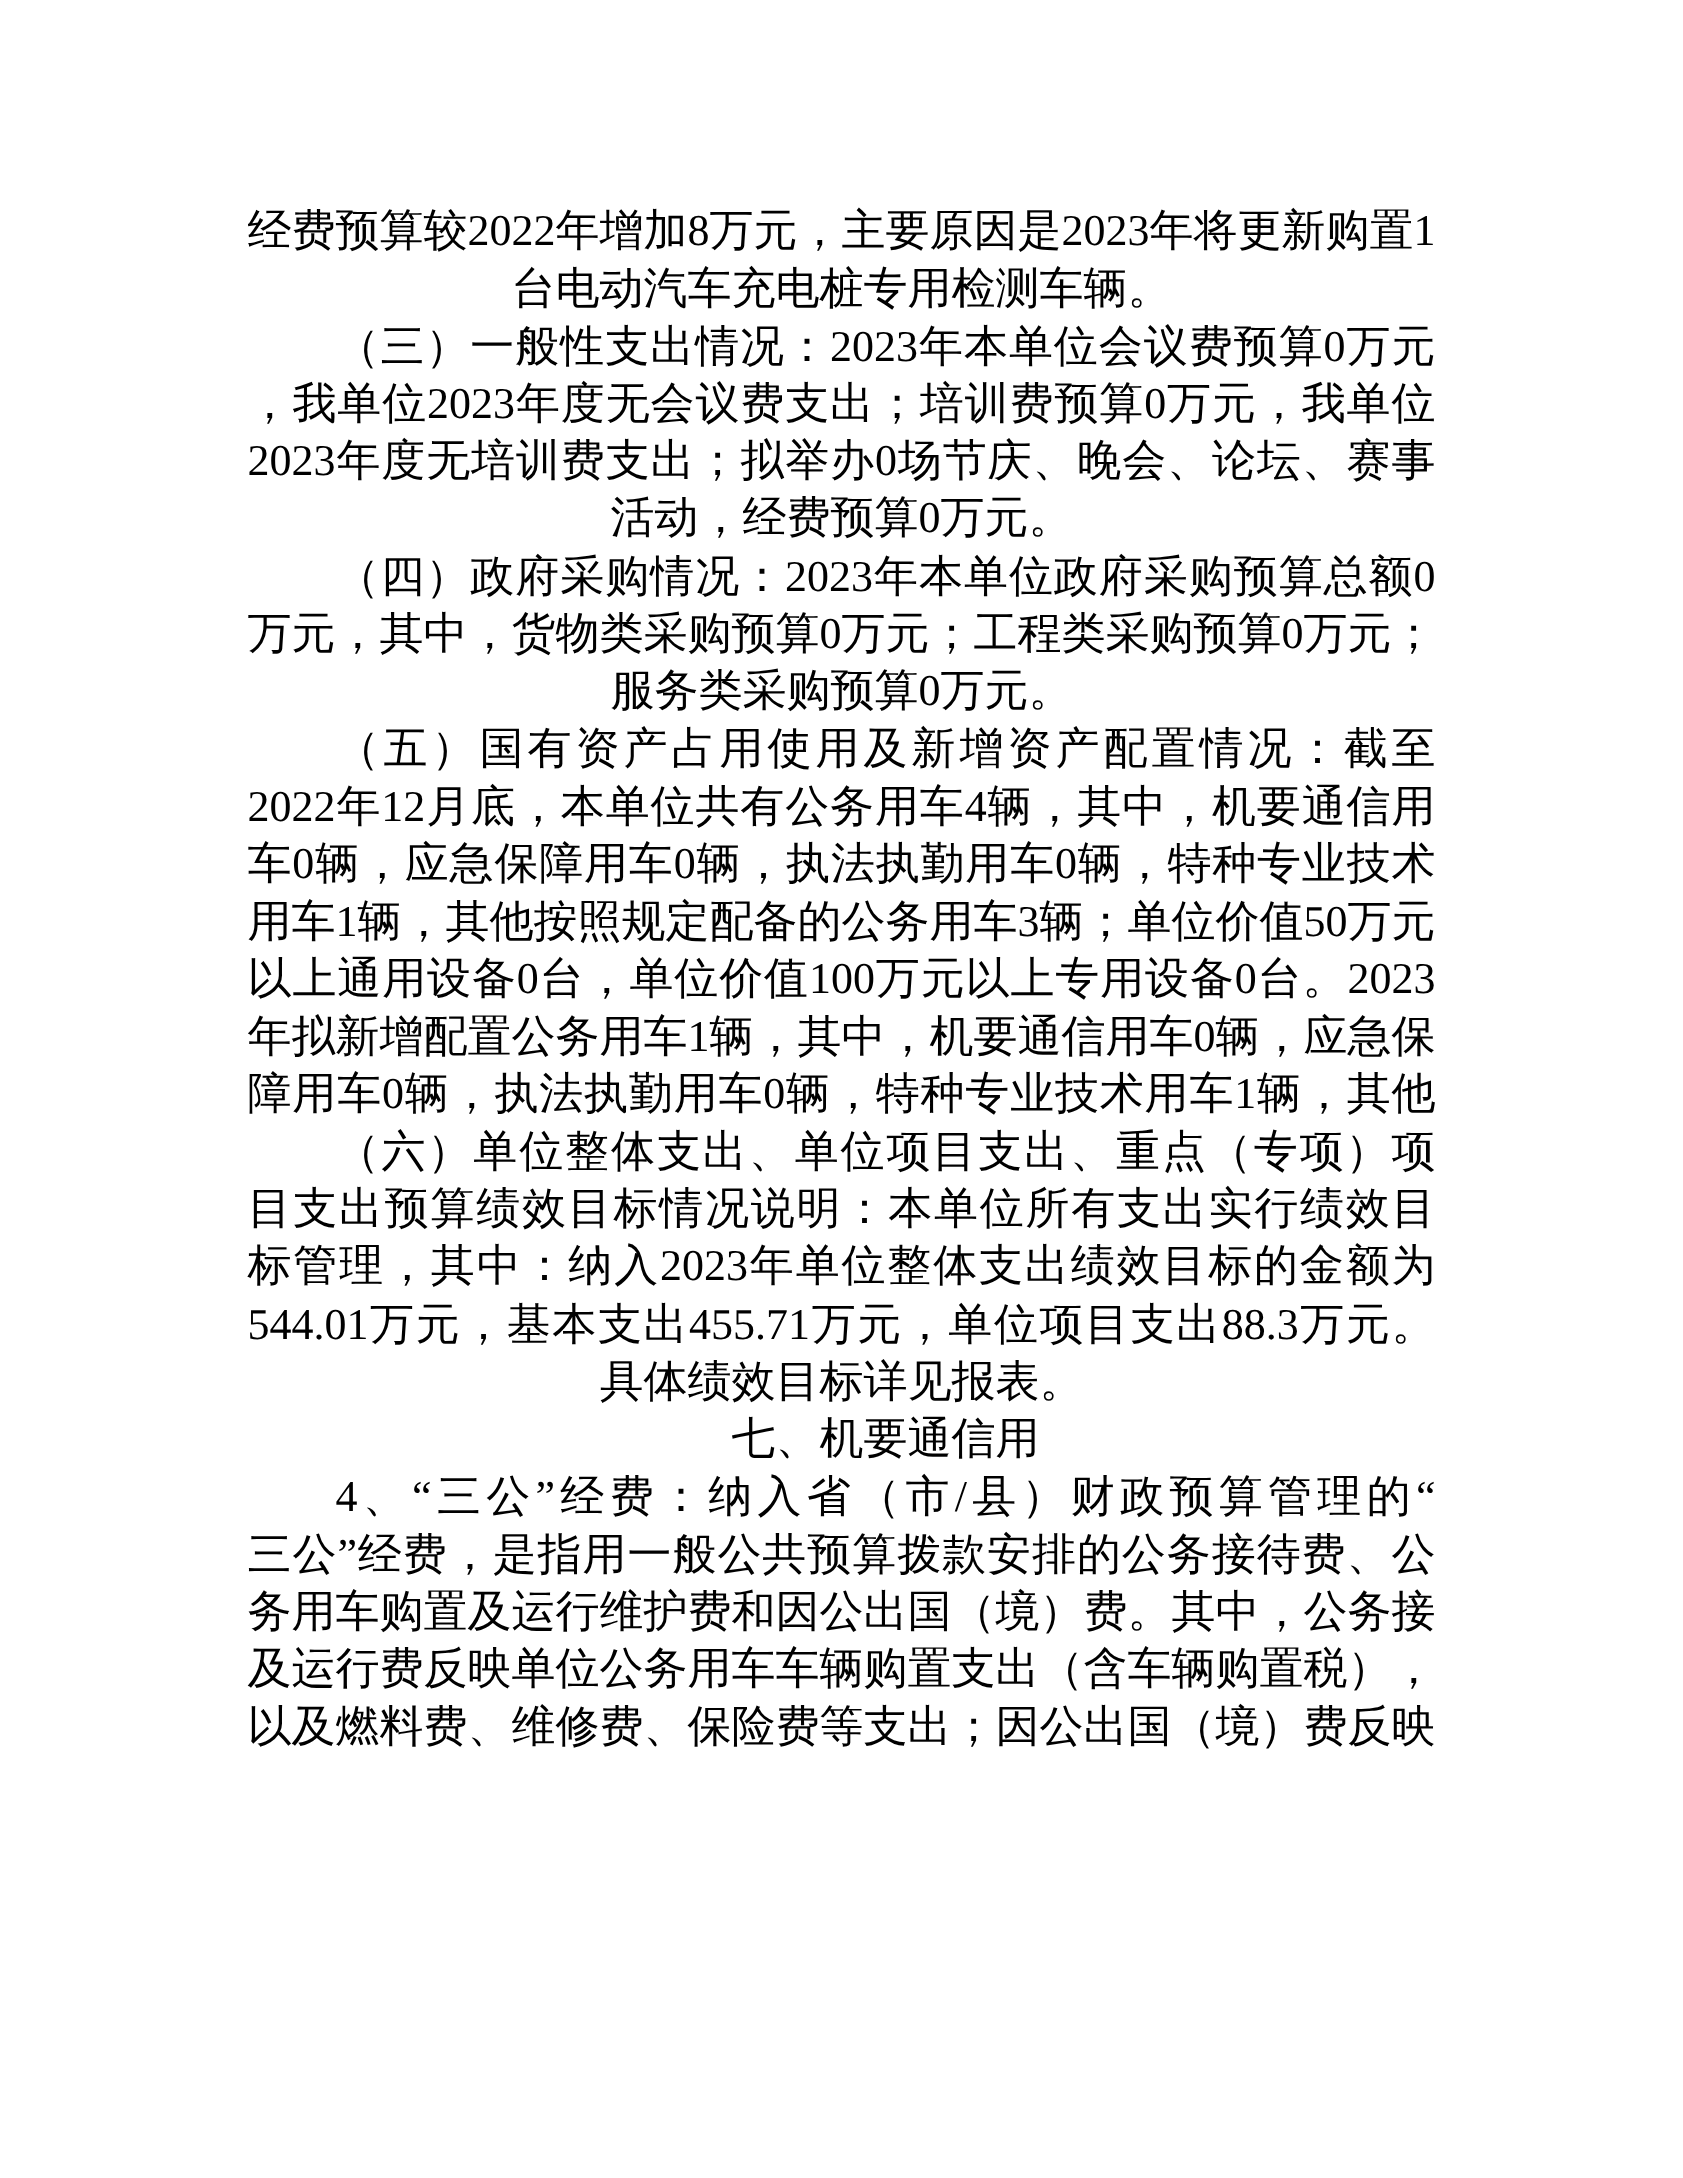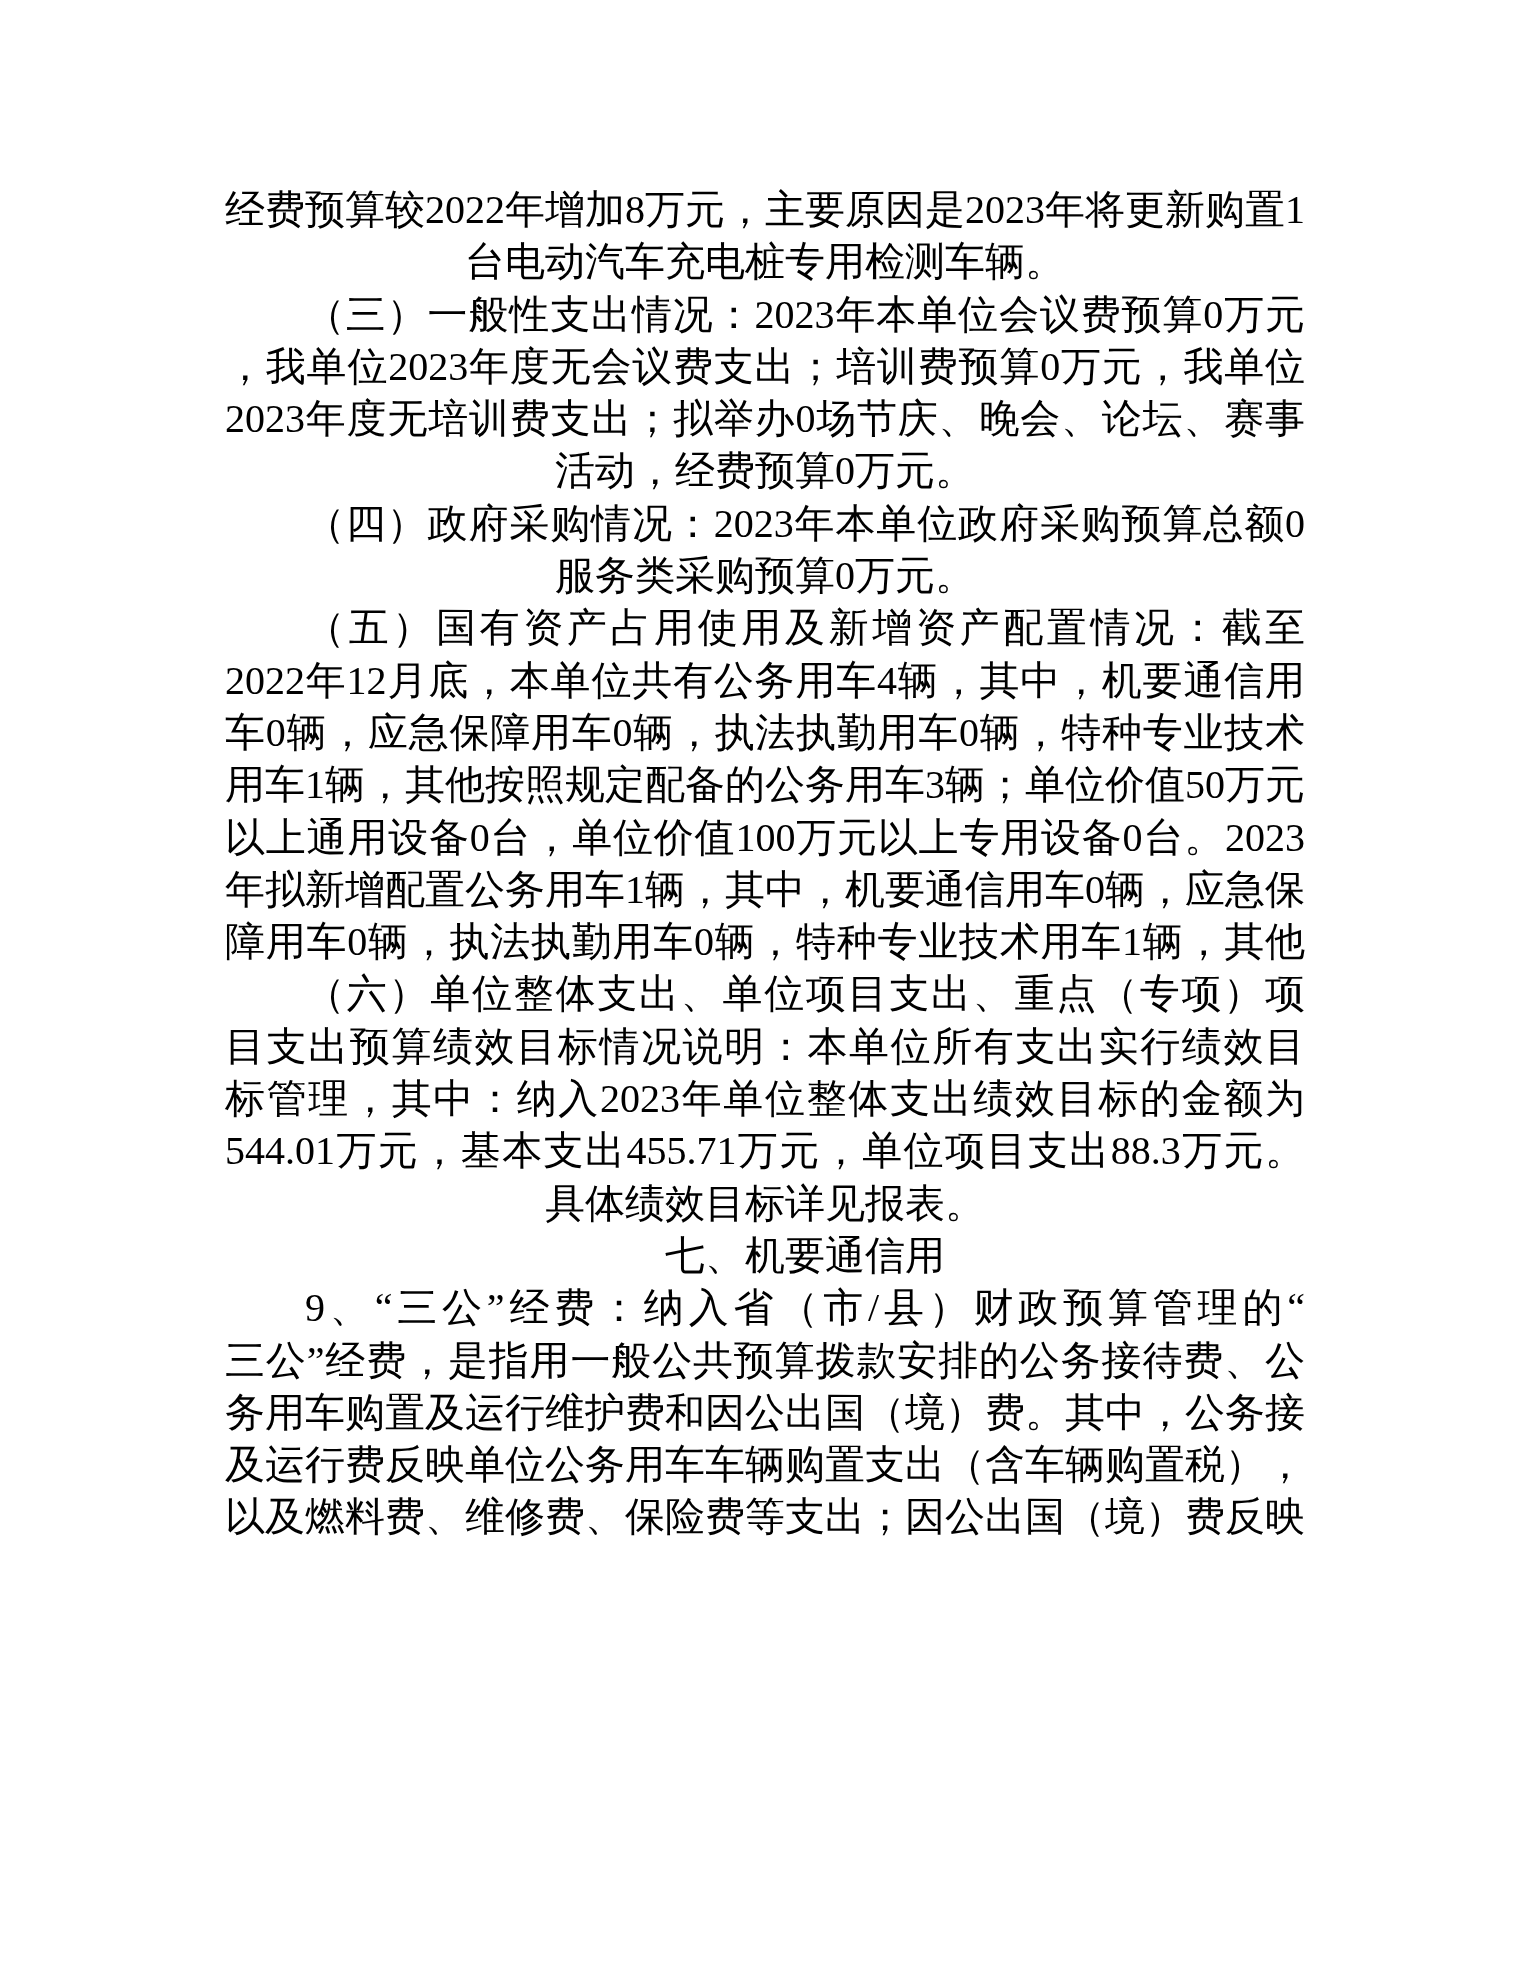--- a/index.html
+++ b/index.html
@@ -45,33 +45,34 @@
 
 <div class="page" style="background: rgb(255, 255, 255);">
   <div class="doc-body" style="color: rgb(0, 0, 0);">
       <div class="line full"><span>经费预算较2022年增加8万元，主要原因是2023年将更新购置1</span></div>
       <div class="line"><span>台电动汽车充电桩专用检测车辆。</span></div>
       <div class="line indent full"><span class="seg-bold">（三）一般性支出情况：</span><span>2023年本单位会议费预算0万元</span></div>
       <div class="line full"><span>，我单位2023年度无会议费支出；培训费预算0万元，我单位</span></div>
       <div class="line full"><span>2023年度无培训费支出；拟举办0场节庆、晚会、论坛、赛事</span></div>
       <div class="line"><span>活动，经费预算0万元。</span></div>
       <div class="line indent full"><span class="seg-bold">（四）政府采购情况：</span><span>2023年本单位政府采购预算总额0</span></div>
+      <div class="line full"><span>万元，其中，货物类采购预算0万元；工程类采购预算0万元；</span></div>
       <div class="line"><span>服务类采购预算0万元。</span></div>
       <div class="line indent full"><span class="seg-bold">（五）国有资产占用使用及新增资产配置情况：</span><span>截至</span></div>
       <div class="line full"><span>2022年12月底，本单位共有公务用车4辆，其中，机要通信用</span></div>
       <div class="line full"><span>车0辆，应急保障用车0辆，执法执勤用车0辆，特种专业技术</span></div>
       <div class="line full"><span>用车1辆，其他按照规定配备的公务用车3辆；单位价值50万元</span></div>
       <div class="line full"><span>以上通用设备0台，单位价值100万元以上专用设备0台。2023</span></div>
       <div class="line full"><span>年拟新增配置公务用车1辆，其中，机要通信用车0辆，应急保</span></div>
       <div class="line full"><span>障用车0辆，执法执勤用车0辆，特种专业技术用车1辆，其他</span></div>
       <div class="line indent full"><span class="seg-bold">（六）单位整体支出、单位项目支出、重点（专项）项</span></div>
       <div class="line full"><span class="seg-bold">目支出预算绩效目标情况说明：</span><span>本单位所有支出实行绩效目</span></div>
       <div class="line full"><span>标管理，其中：纳入2023年单位整体支出绩效目标的金额为</span></div>
       <div class="line full"><span>544.01万元，基本支出455.71万元，单位项目支出88.3万元。</span></div>
       <div class="line"><span>具体绩效目标详见报表。</span></div>
       <div class="line indent"><span class="seg-bold">七、机要通信用</span></div>
-      <div class="line indent full"><span>9、“三公”经费：纳入省（市/县）财政预算管理的“</span></div>
+      <div class="line indent full"><span>4、“三公”经费：纳入省（市/县）财政预算管理的“</span></div>
       <div class="line full"><span>三公”经费，是指用一般公共预算拨款安排的公务接待费、公</span></div>
       <div class="line full"><span>务用车购置及运行维护费和因公出国（境）费。其中，公务接</span></div>
       <div class="line full"><span>及运行费反映单位公务用车车辆购置支出（含车辆购置税），</span></div>
       <div class="line full"><span>以及燃料费、维修费、保险费等支出；因公出国（境）费反映</span></div>
     </div>
 </div>
 
 </body></html>

